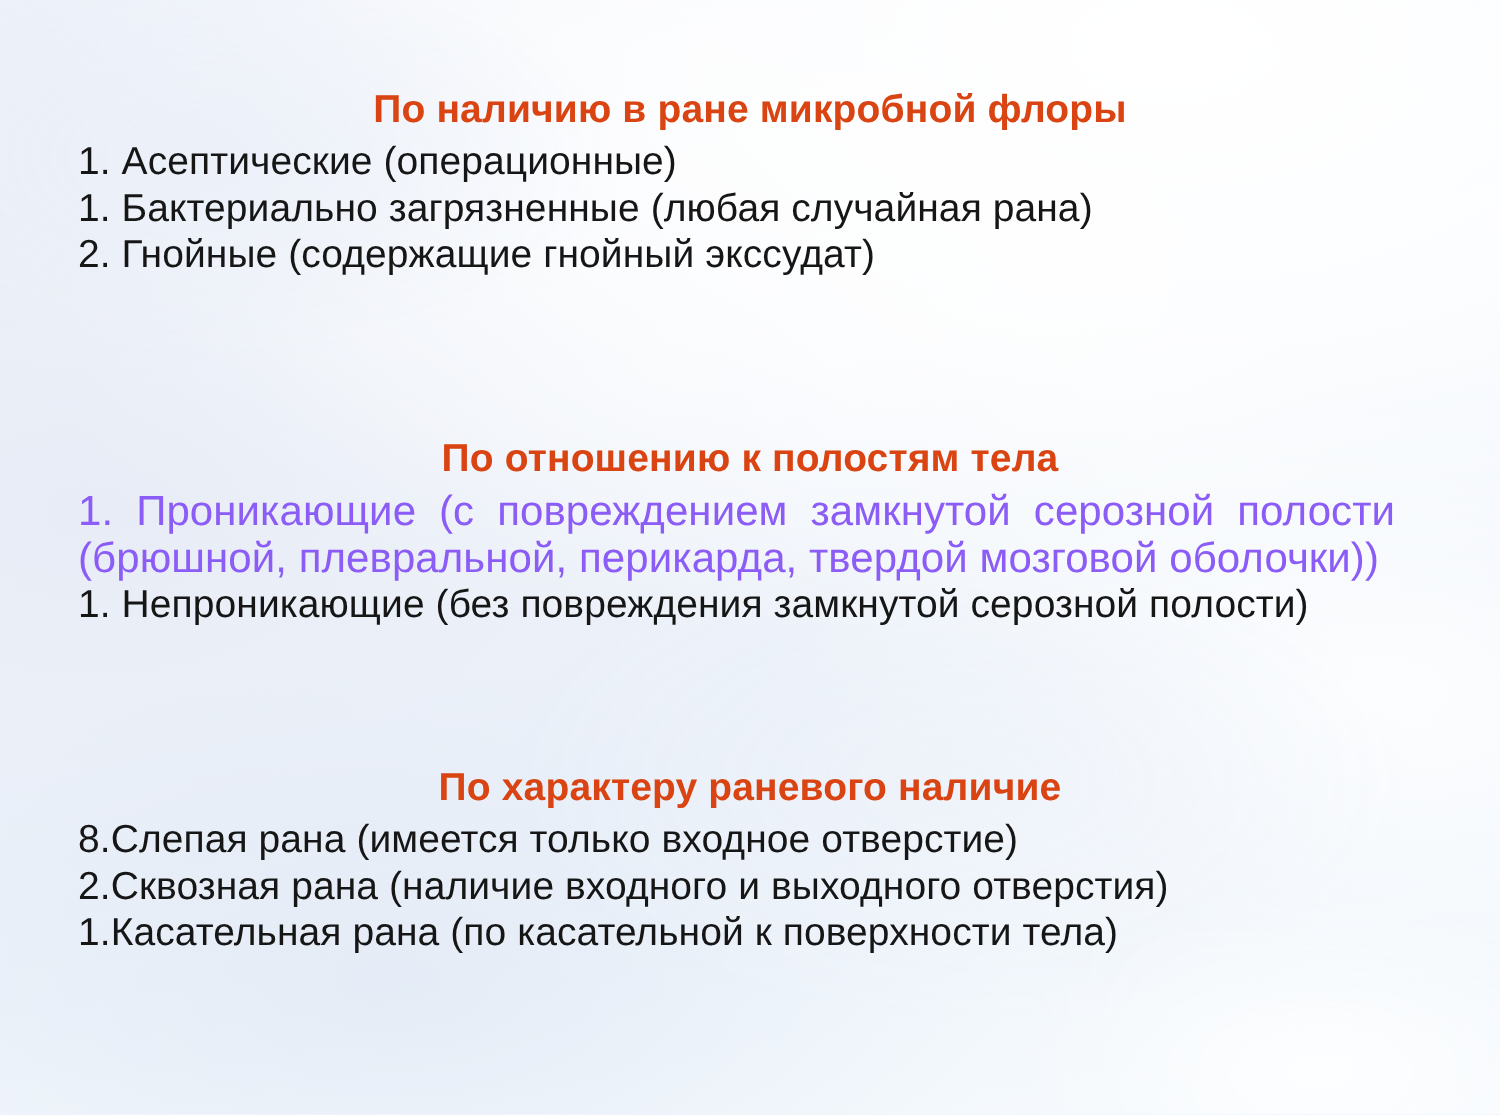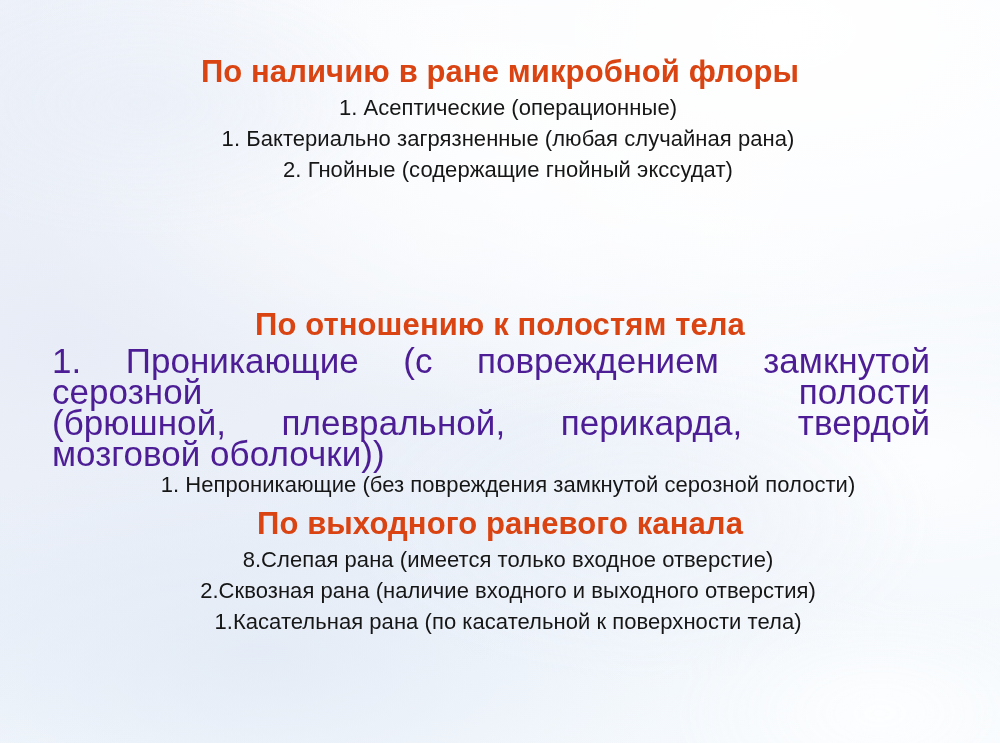--- a/index.html
+++ b/index.html
@@ -61,61 +61,61 @@
   .block {
     position: absolute;
     left: 0;
     width: 1000px;
     box-sizing: border-box;
     padding: 0 36px 0 52px;
   }
 
   .heading {
     color: #d94412;
-    font-size: 31px;
+    font-size: 26px;
     line-height: 34px;
     text-align: center;
     white-space: nowrap;
     letter-spacing: 0.1px;
     margin: 0 0 3px 0;
     padding-right: 16px;
   }
 
   .item {
     color: #161616;
-    font-size: 22px;
+    font-size: 26px;
     line-height: 31px;
-    text-align: center;
+    text-align: left;
     letter-spacing: 0.05px;
     white-space: nowrap;
   }
 
   
   .item-justified {
-    color: #4c1d95;
-    font-size: 35px;
+    color: #8b5cf6;
+    font-size: 28px;
     line-height: 31px;
     text-align: justify;
     text-align-last: left;
     letter-spacing: 0.05px;
     white-space: normal;
     padding-right: 34px;
     hyphens: none;
   }
   .item-justified > .jline {
     display: block;
   }
   .item-justified > .jline.stretch {
     text-align: justify;
     text-align-last: justify;
   }
 
   
   #block-flora    { top: 55px; }
-  #block-cavities { top: 308px; }
+  #block-cavities { top: 288px; }
   #block-channel  { top: 507px; }
 </style>
 </head>
 <body>
 
 <div class="slide">
 
   <div class="bg-layer bg-a"></div>
   <div class="bg-layer bg-b"></div>
   <div class="bg-layer bg-c"></div>
@@ -132,20 +132,20 @@
     <section class="block" id="block-cavities">
       <h2 class="heading">По отношению к полостям тела</h2>
       <div class="item-justified">
         <span class="jline stretch">1. Проникающие (с повреждением замкнутой серозной полости</span>
         <span class="jline">(брюшной, плевральной, перикарда, твердой мозговой оболочки))</span>
       </div>
       <div class="item">1. Непроникающие (без повреждения замкнутой серозной полости)</div>
     </section>
 
     <section class="block" id="block-channel">
-      <h2 class="heading">По выходного раневого канала</h2>
+      <h2 class="heading">По характеру раневого наличие</h2>
       <div class="item">8.Слепая рана (имеется только входное отверстие)</div>
       <div class="item">2.Сквозная рана (наличие входного и выходного отверстия)</div>
       <div class="item">1.Касательная рана (по касательной к поверхности тела)</div>
     </section>
 
   </div>
 </div>
 
 </body></html>

